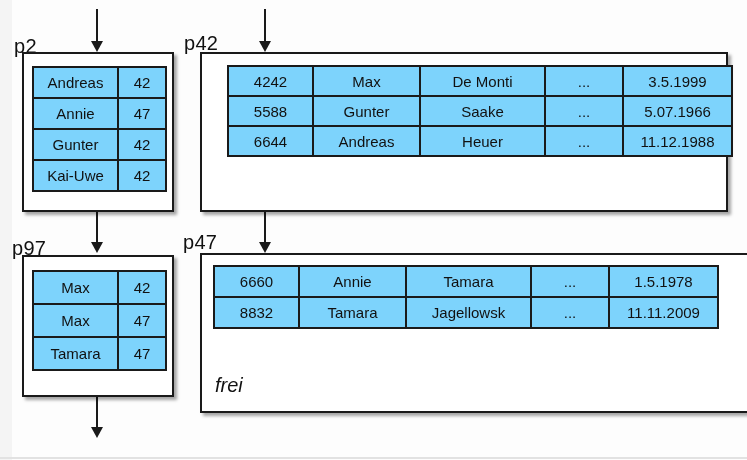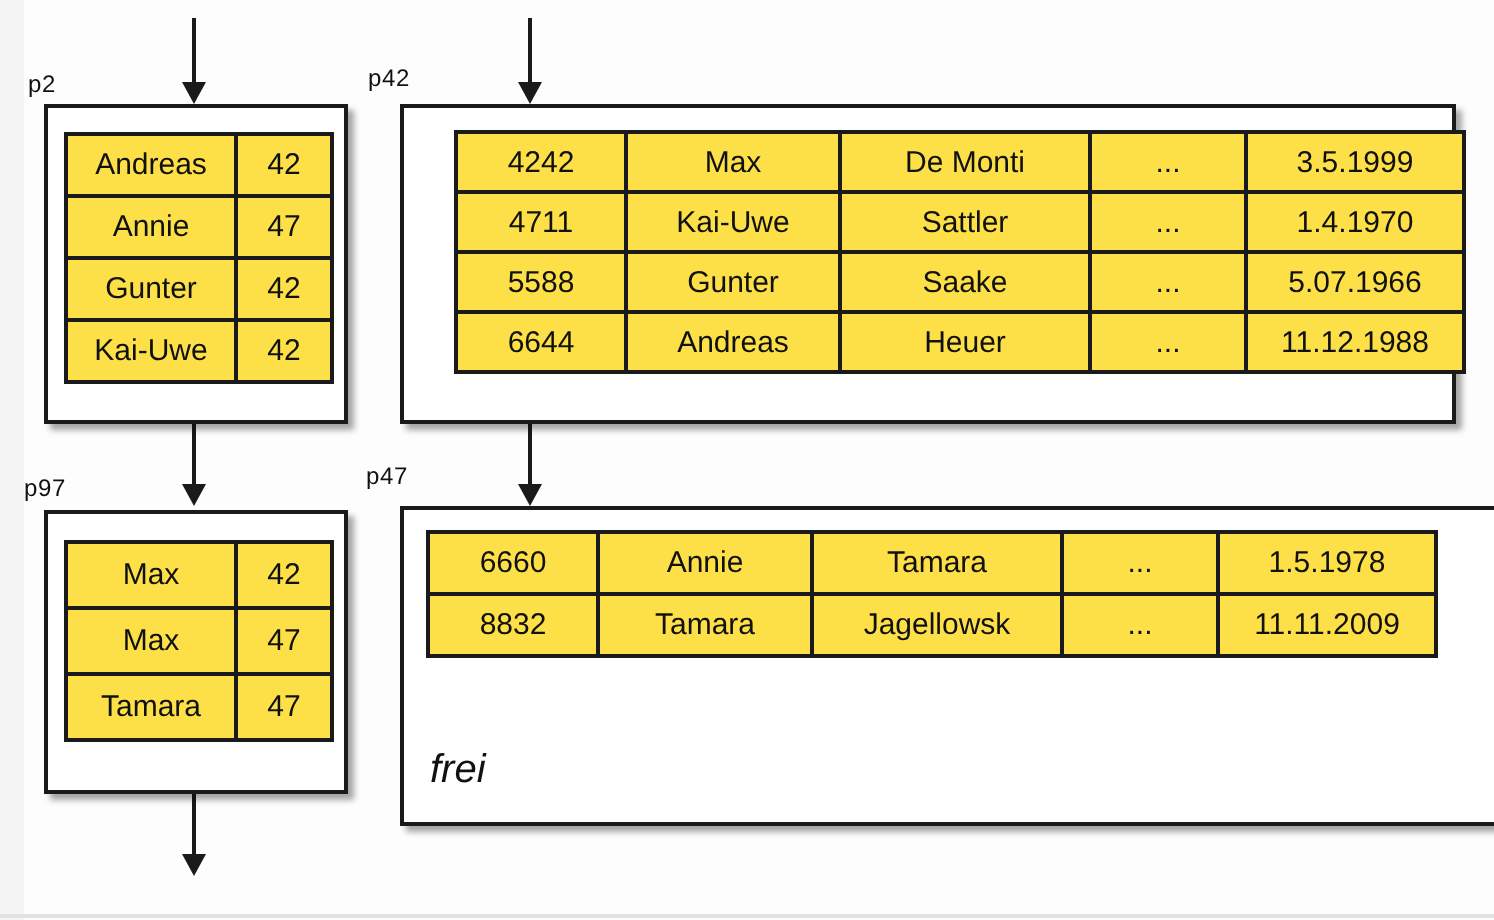--- a/index.html
+++ b/index.html
@@ -16,25 +16,25 @@
   .page-bottom-divider {
     position:absolute; left:0; top:457px; width:747px; height:2px;
     background:#e2e2e2;
   }
   .page-box {
     position:absolute; background:#ffffff;
     border:2.5px solid #1a1a1a;
     box-shadow:3px 3px 3px rgba(0,0,0,0.35);
   }
   .page-label {
-    position:absolute; font-size:12px; letter-spacing:0.3px; color:#111111;
+    position:absolute; font-size:20px; letter-spacing:0.3px; color:#111111;
   }
   table.page-table {
     position:absolute; border-collapse:collapse; table-layout:fixed;
-    background:#fde047;
+    background:#7dd3fc;
     padding-left:22px;
   }
   .page-table td {
     border:2px solid #1a1a1a; text-align:center; vertical-align:middle;
     font-size:15px; padding:0; white-space:nowrap; overflow:hidden;
   }
   .rows-31 td { height:31px; }
   .rows-33 td { height:33px; }
   .rows-30 td { height:30px; }
   .free-label {
@@ -142,27 +142,20 @@
         </colgroup>
       <tbody>
           <tr>
         <td>4242</td>
         <td>Max</td>
         <td>De Monti</td>
         <td>...</td>
         <td>3.5.1999</td>
       </tr>
       <tr>
-        <td>4711</td>
-        <td>Kai-Uwe</td>
-        <td>Sattler</td>
-        <td>...</td>
-        <td>1.4.1970</td>
-      </tr>
-      <tr>
         <td>5588</td>
         <td>Gunter</td>
         <td>Saake</td>
         <td>...</td>
         <td>5.07.1966</td>
       </tr>
       <tr>
         <td>6644</td>
         <td>Andreas</td>
         <td>Heuer</td>

